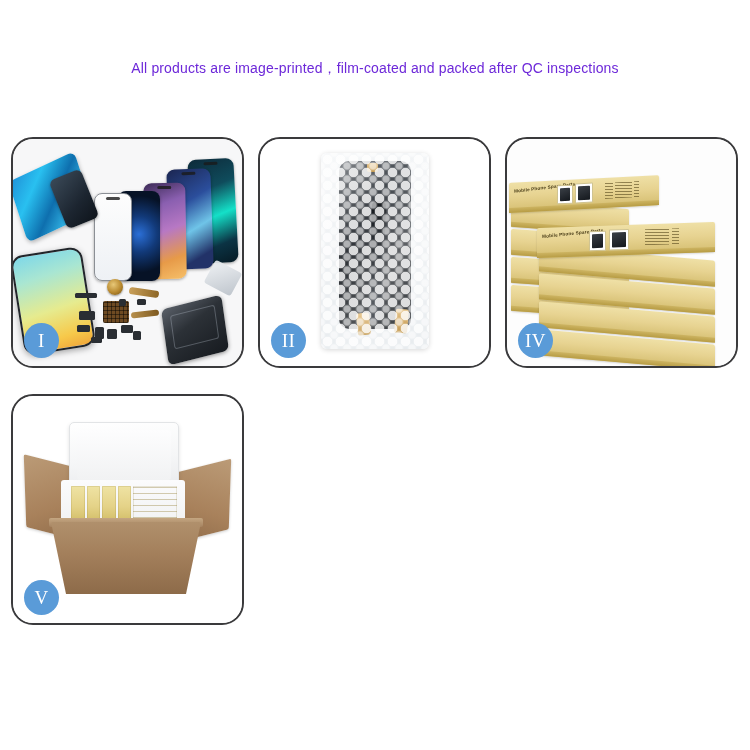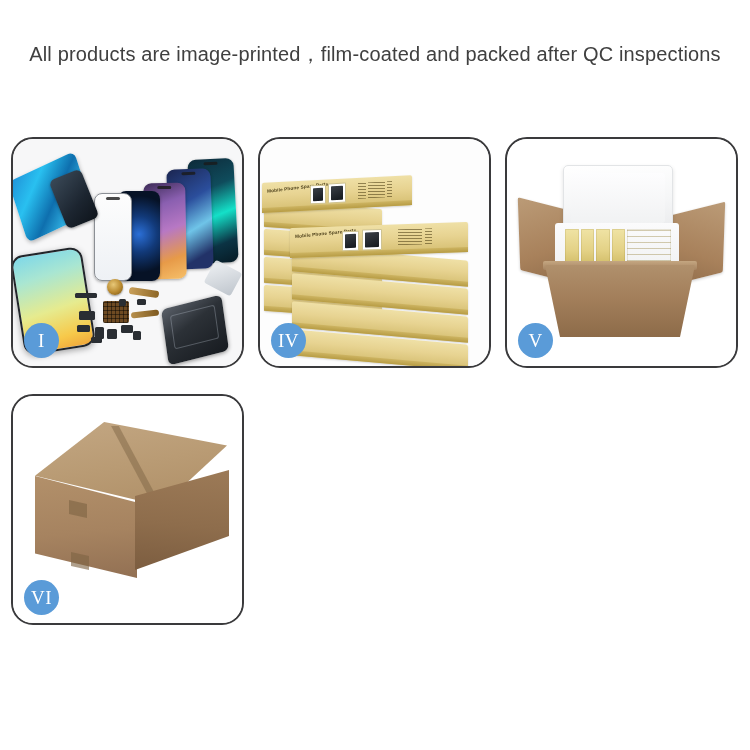--- a/index.html
+++ b/index.html
@@ -24,25 +24,25 @@
   #page-title {
     font-family: "Liberation Sans", sans-serif;
     font-size: 37px;
     font-weight: 500;
     letter-spacing: 1.2px;
     color: #151515;
     line-height: 42px;
     white-space: nowrap;
   }
   #page-subtitle {
-    margin-top: 3px;
+    margin-top: 22px;
     font-family: "Liberation Sans", sans-serif;
-    font-size: 20px;
+    font-size: 14px;
     font-weight: 400;
-    color: #404040;
+    color: #6d28d9;
     letter-spacing: 0.15px;
     white-space: nowrap;
   }
 
   
   #panel-grid {
     position: absolute;
     left: 11px;
     top: 137px;
     width: 728px;
@@ -464,20 +464,35 @@
         <span class="pc" style="left:46px; top:48px; width:12px; height:8px;"></span>
         <span class="pc" style="left:58px; top:54px; width:8px;  height:9px;"></span>
         <span class="pc" style="left:16px; top:60px; width:11px; height:6px;"></span>
         <span class="pc" style="left:44px; top:22px; width:7px;  height:7px;"></span>
         <span class="pc" style="left:62px; top:22px; width:9px;  height:6px;"></span>
       </div>
     </div>
     <div class="badge">I</div>
   </div>
 
+  <div class="panel p2">
+    <div class="panel-photo">
+      <div class="bg"></div>
+      <div class="wrap">
+        <span class="part"></span>
+        <span class="cable"></span>
+        <span class="tapeA"></span>
+        <span class="tapeB"></span>
+        <span class="tapeC"></span>
+        <span class="bubbles"></span>
+        <span class="sheen"></span>
+      </div>
+    </div>
+    <div class="badge">II</div>
+  </div>
 
 
   <div class="panel p4">
     <div class="panel-photo">
       <div class="bg"></div>
       <div class="stack">
 
         <div class="boxfl" style="left:2px;  top:48px;  width:118px; transform:skewY(4deg);">
             <span class="edge"></span>
           </div>
@@ -550,26 +565,14 @@
         <span class="yb"></span>
         <span class="yb"></span>
         <span class="yb flat" style="flex:3.2"></span>
       </div>
       <div class="carton-lip"></div>
       <div class="carton-front"></div>
     </div>
     <div class="badge">V</div>
   </div>
 
-  <div class="panel p6">
-    <div class="panel-photo">
-      <div class="bg"></div>
-      <div class="top"></div>
-      <div class="seam"></div>
-      <div class="faceL"></div>
-      <div class="faceR"></div>
-      <div class="tape1"></div>
-      <div class="tape2"></div>
-    </div>
-    <div class="badge">VI</div>
-  </div>
 
 </div>
 
 </body></html>

